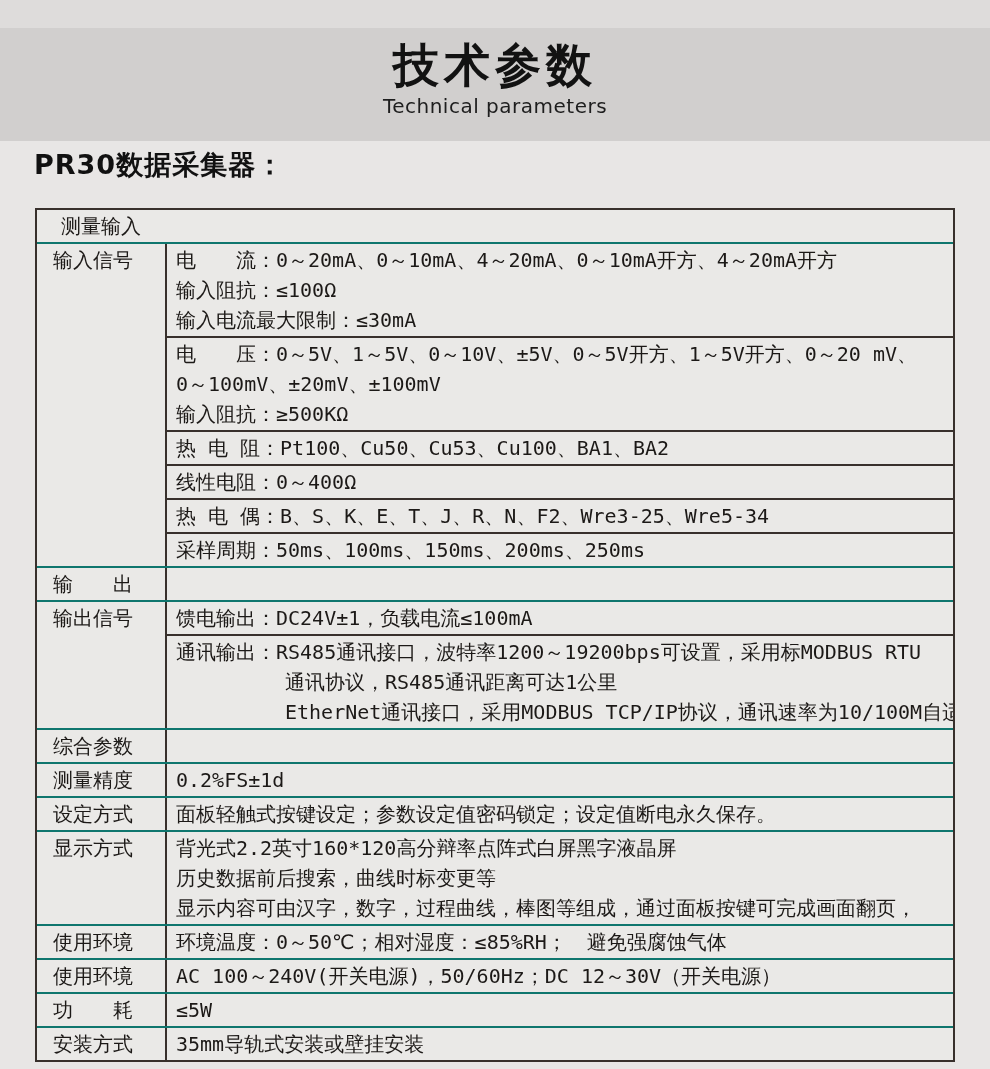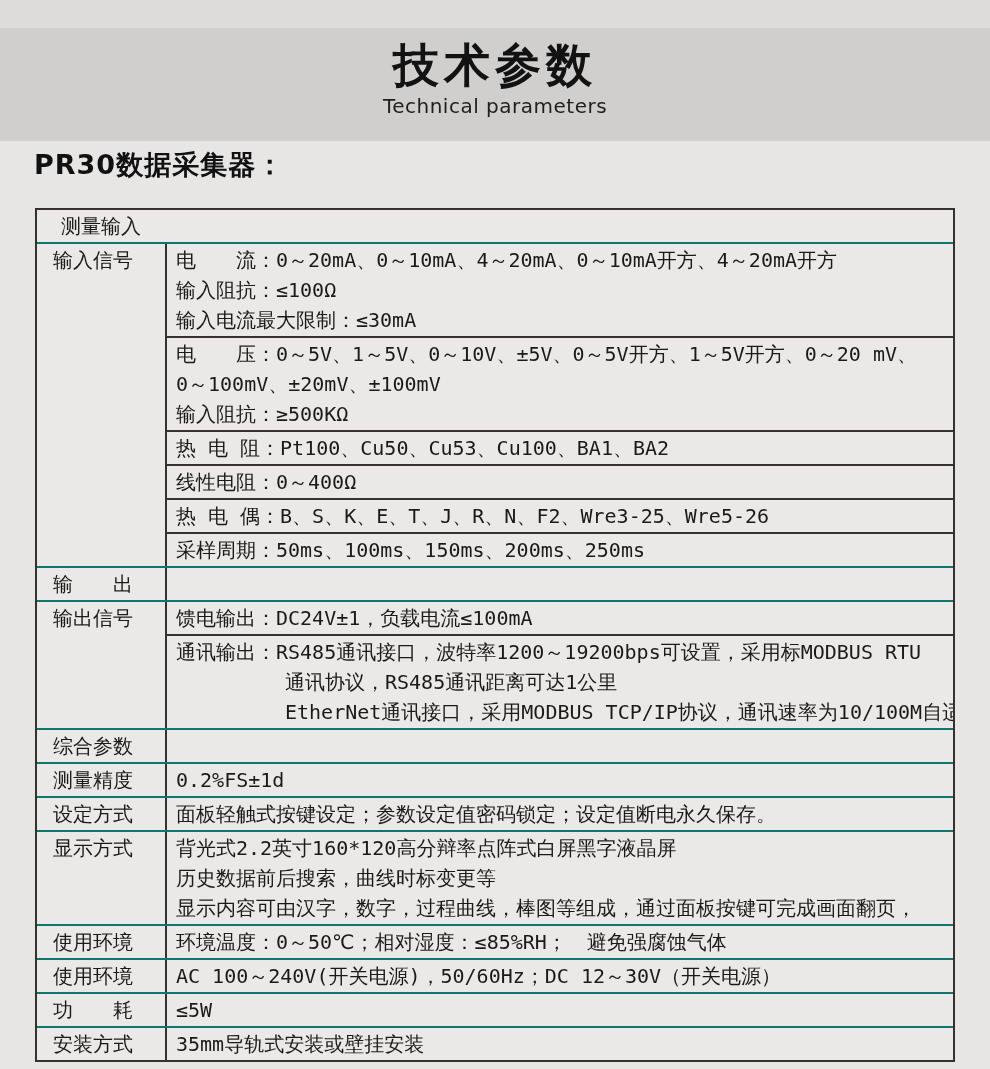--- a/index.html
+++ b/index.html
@@ -72,21 +72,21 @@
             <div class="line">0～100mV、±20mV、±100mV</div>
             <div class="line">输入阻抗：≥500KΩ</div>
           </div>
           <div class="block">
             <div class="line">热 电 阻：Pt100、Cu50、Cu53、Cu100、BA1、BA2</div>
           </div>
           <div class="block">
             <div class="line">线性电阻：0～400Ω</div>
           </div>
           <div class="block">
-            <div class="line">热 电 偶：B、S、K、E、T、J、R、N、F2、Wre3-25、Wre5-26</div>
+            <div class="line">热 电 偶：B、S、K、E、T、J、R、N、F2、Wre3-25、Wre5-34</div>
           </div>
           <div class="block">
             <div class="line">采样周期：50ms、100ms、150ms、200ms、250ms</div>
           </div>
         </div>
       </div>
       <div class="row">
         <div class="cell-left">
           <div class="label">输　　出</div>
         </div>

